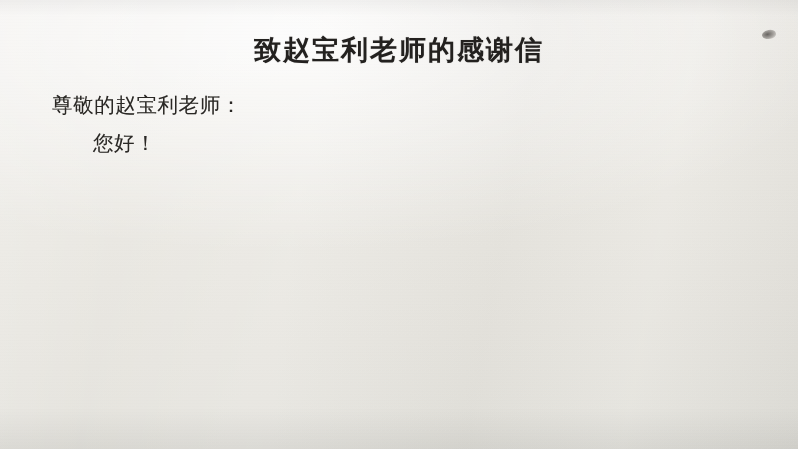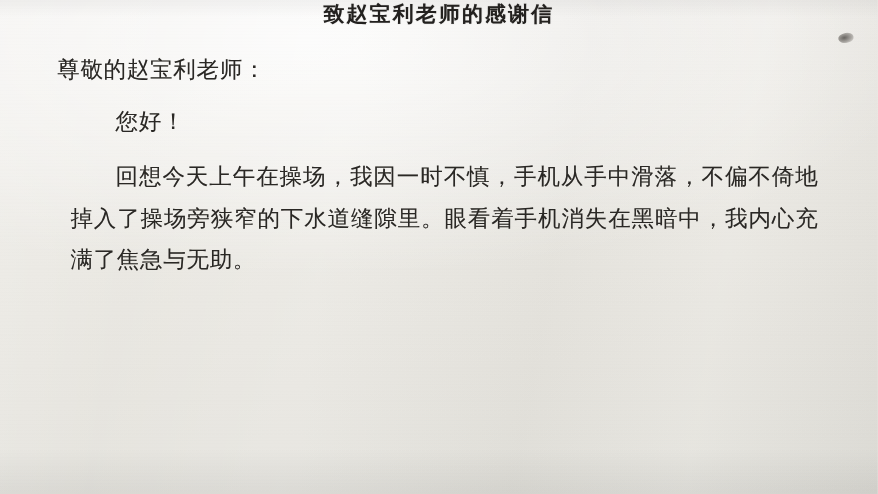--- a/index.html
+++ b/index.html
@@ -56,23 +56,23 @@
   }
 
   #content {
     position: absolute;
     inset: 0;
     padding: 0;
   }
 
   .title {
     margin: 0;
-    padding-top: 0;
+    padding-top: 32px;
     text-align: center;
-    font-size: 19px;
+    font-size: 27px;
     font-weight: bold;
     letter-spacing: 2px;
     color: #23211f;
     font-family: "DejaVu Serif", "Liberation Serif", serif;
     text-shadow: 0 0 1px rgba(40,38,36,0.25);
   }
 
   .body-block {
     margin: 0;
     padding: 18px 42px 0 52px;
@@ -82,25 +82,24 @@
     letter-spacing: 0.6px;
     font-family: "DejaVu Serif", "Liberation Serif", serif;
     text-shadow: 0 0 0.6px rgba(45,43,40,0.28);
   }
 
   .salutation {
     margin: 0;
     text-indent: 0;
   }
   .para {
-    margin: 12px;
+    margin: 0;
     text-indent: 2em;
     text-align: justify;
     text-justify: inter-character;
-    font-family: Liberation Mono, monospace;
   }
 
   
   #smudge {
     position: absolute;
     top: 30px;
     right: 22px;
     width: 14px;
     height: 9px;
     border-radius: 50% 50% 45% 55%;
@@ -132,21 +131,20 @@
 
     <h1 class="title">致赵宝利老师的感谢信</h1>
 
     <div class="body-block">
 
       <p class="salutation">尊敬的赵宝利老师：</p>
 
       <p class="para">您好！</p>
 
 
-      <p class="para">回想今天上午在操场，我因一时不慎，手机从手中滑落，不偏不倚地掉入了操场旁狭窄的下水道缝隙里。眼看着手机消失在黑暗中，我内心充满了焦急与无助。</p>
 
 
     </div>
   </div>
 
   <div id="smudge"></div>
   <div id="bottom-shade"></div>
 
 </div>
 

